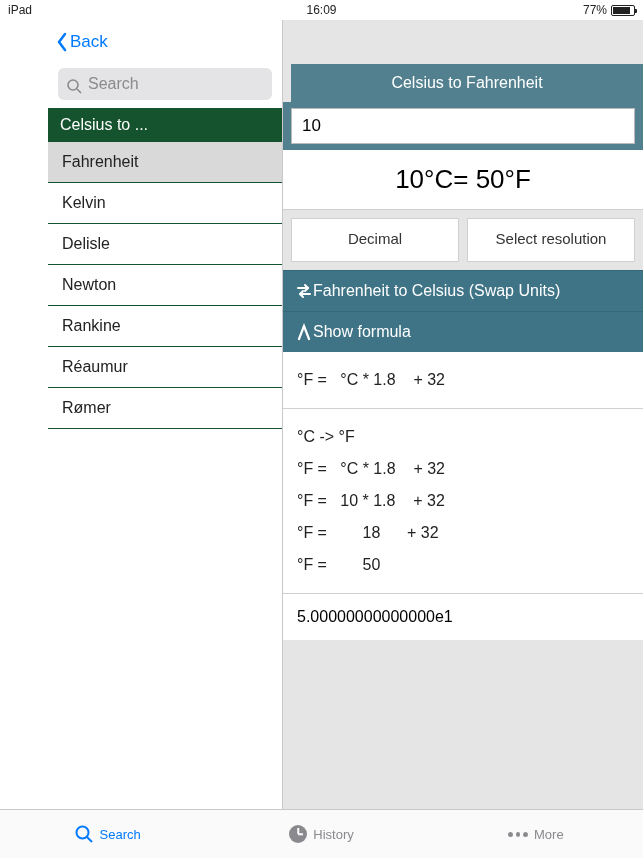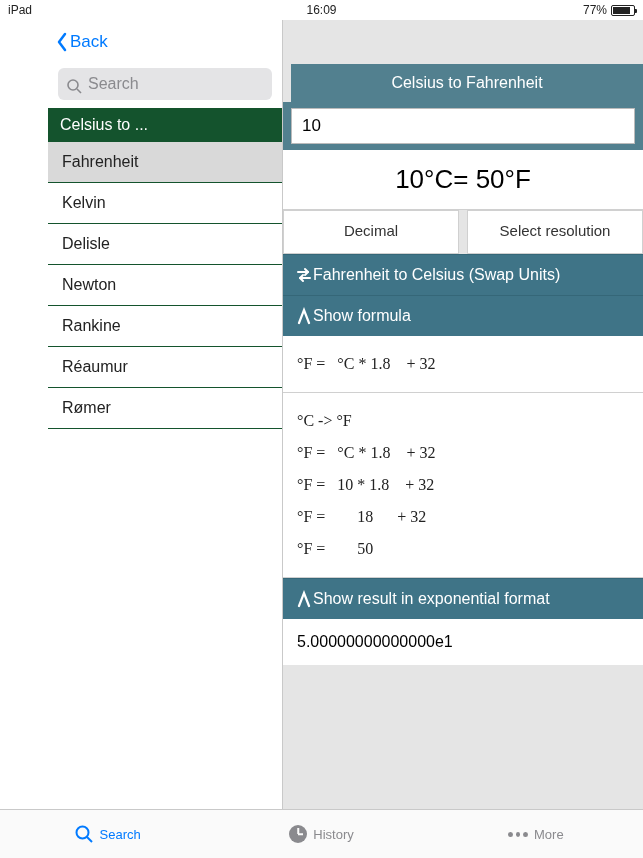--- a/index.html
+++ b/index.html
@@ -33,27 +33,27 @@
 .list-item { padding: 11px 14px; font-size: 16px; border-bottom: 1px solid #14532d; cursor: pointer; color: #222; }
 .list-item.selected { background: #d9d9d9; }
 
 
 .main { flex: 1; display: flex; flex-direction: column; background: #e5e5e5; overflow-y: auto; }
 .main-spacer { height: 44px; }
 .conv-header { background: #52808f; color: #fff; text-align: center; padding: 10px 0; font-size: 16px; margin-left: 8px; }
 .input-row { padding: 6px 8px; background: #52808f; }
 .value-input { width: 100%; height: 36px; border: 1px solid #bbb; padding: 0 10px; font-size: 17px; background: #fff; }
 .result-row { background: #fff; text-align: center; padding: 14px 0; font-size: 26px; font-weight: 400; border-bottom: 1px solid #d0d0d0; }
-.pickers { display: flex; gap: 8px; background: #e5e5e5; justify-content: space-between; }
+.pickers { display: flex; gap: 8px; padding: 8px; background: #e5e5e5; justify-content: space-between; }
 .picker { flex: 1; background: #fff; border: 1px solid #d0d0d0; text-align: center; padding: 10px 0 4px; font-size: 15px; color: #333; overflow: hidden; height: 44px; line-height: 1.3; }
 
 .teal-row { background: #3f7487; color: #fff; display: flex; align-items: center; padding: 11px 12px; font-size: 16px; cursor: pointer; border-top: 1px solid #356778; }
 .teal-row svg { width: 18px; height: 18px; flex-shrink: 0; }
 .white-block { background: #fff; padding: 12px 14px; font-size: 16px; color: #222; line-height: 2; border-bottom: 1px solid #d0d0d0; }
-.white-block .line { white-space: pre; font-family: Liberation Serif, serif; }
+.white-block .line { white-space: pre; font-family: Liberation Sans, sans-serif; }
 .exp-block { background: #fff; padding: 14px; font-size: 16px; }
 
 
 .tab-bar { height: 49px; border-top: 1px solid #c9c9c9; background: #fafafa; display: flex; }
 .tab { flex: 1; display: flex; align-items: center; justify-content: center; gap: 6px; font-size: 13px; color: #8a8a8e; cursor: pointer; }
 .tab.active { color: #007aff; }
 .tab svg, .tab .dots { width: 20px; height: 20px; }
 .clock-icon { width: 18px; height: 18px; border-radius: 50%; background: #8a8a8e; position: relative; }
 .clock-icon::before { content: ""; position: absolute; left: 50%; top: 50%; width: 1.5px; height: 6px; background: #fafafa; transform-origin: bottom; transform: translate(-50%,-100%); }
 .clock-icon::after { content: ""; position: absolute; left: 50%; top: 50%; width: 5px; height: 1.5px; background: #fafafa; transform: translate(0,-50%); }
@@ -143,26 +143,20 @@
       </div>
 
       <div class="white-block" id="working-body">
           <div class="line">°C -&gt; °F</div>
           <div class="line">°F =   °C * 1.8    + 32</div>
           <div class="line">°F =   10 * 1.8    + 32</div>
           <div class="line">°F =        18      + 32</div>
           <div class="line">°F =        50</div>
         </div>
 
-      <div class="teal-row">
-        <svg viewBox="0 0 18 18" fill="none" stroke="#fff" stroke-width="2.2" stroke-linecap="round">
-            <path d="M4 16 L9 3 L14 16"></path>
-          </svg>
-        <span>Show result in exponential format</span>
-      </div>
       <div class="exp-block">5.00000000000000e1</div>
 
       <div style="flex:1"></div>
     </div>
 
   </div>
 
   <div class="tab-bar">
     <div class="tab active">
       <svg viewBox="0 0 20 20" fill="none" stroke="currentColor" stroke-width="2">

